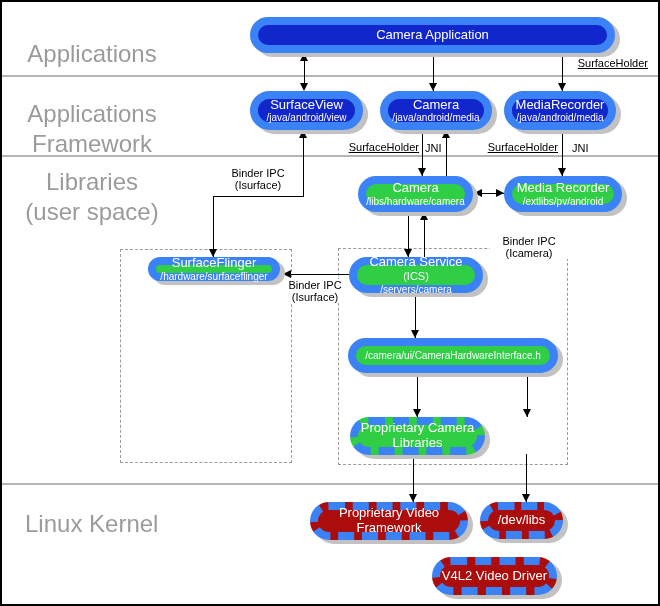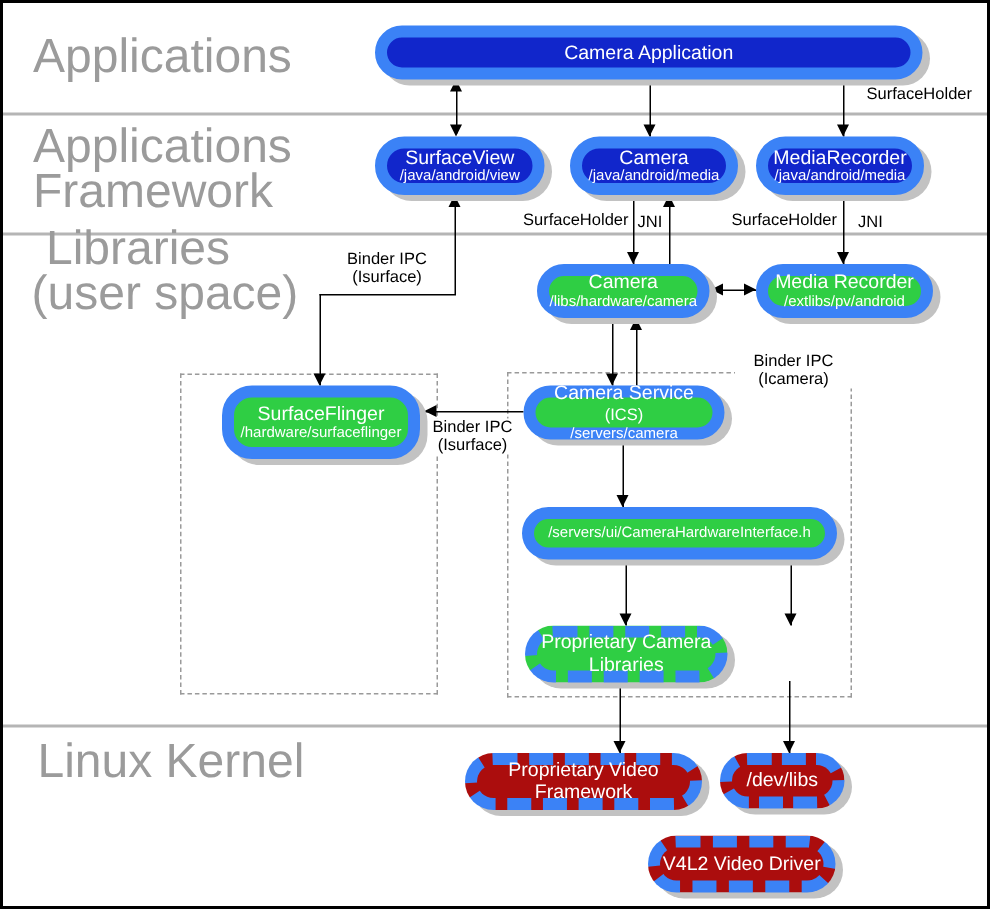--- a/index.html
+++ b/index.html
@@ -3,22 +3,22 @@
 <meta charset="utf-8">
 <style>
   html,body { margin:0; padding:0; background:#fff; }
   .canvas {
     position:relative; width:660px; height:606px; box-sizing:border-box;
     border:2px solid #000; background:#fff; overflow:hidden;
     font-family:"Liberation Sans", sans-serif;
   }
   .sep { position:absolute; left:0; width:656px; height:2px; background:#b5b5b5; }
   .layer {
-    position:absolute; color:#9b9b9b; font-size:32px; line-height:30px;
-    text-align:center; white-space:pre;
+    position:absolute; color:#9b9b9b; font-size:24px; line-height:30px;
+    text-align:center; white-space:pre;margin-top:17px;
   }
   .dashbox { position:absolute; border:1px dashed #9a9a9a; box-sizing:border-box; background:transparent; }
   .pill {
     position:absolute; box-sizing:border-box; border:8px solid #3b82f6; border-radius:20px;
     color:#fff; display:flex; flex-direction:column; align-items:center; justify-content:center;
     text-align:center; line-height:1.12; box-shadow:5px 4px 0 0 #c2c2c2;
   }
   .pill.dash { border-style:dashed; }
   .pill .t { font-size:13px; }
   .pill .t .sm { font-size:11px; }
@@ -27,21 +27,21 @@
   .green { background:#2fce44; }
   .red   { background:#ab0d0d; }
   .vl { position:absolute; width:1px; background:#000; }
   .hl { position:absolute; height:1px; background:#000; }
   .a { position:absolute; width:0; height:0; }
   .a.up    { border-left:4px solid transparent; border-right:4px solid transparent; border-bottom:8px solid #000; }
   .a.down  { border-left:4px solid transparent; border-right:4px solid transparent; border-top:8px solid #000; }
   .a.left  { border-top:4px solid transparent; border-bottom:4px solid transparent; border-right:8px solid #000; }
   .a.right { border-top:4px solid transparent; border-bottom:4px solid transparent; border-left:8px solid #000; }
   .lbl { position:absolute; font-size:11px; color:#000; line-height:12px; white-space:nowrap; }
-  .lbl.r { text-align:right; }
+  .lbl.r { text-align:right;text-decoration:underline; }
   .lbl.c { text-align:center; }
   .lbl.bg { background:#fff; padding:0 1px; }
 </style>
 </head>
 <body>
 
 <div class="canvas">
 
   <div class="sep" style="top:73px"></div>
   <div class="sep" style="top:153px"></div>
@@ -130,30 +130,30 @@
   </div>
 
   <div class="pill green" style="left:356px;top:174px;width:115px;height:36px">
     <div class="t">Camera</div>
     <div class="s">/libs/hardware/camera</div>
   </div>
   <div class="pill green" style="left:502px;top:174px;width:118px;height:36px">
     <div class="t">Media Recorder</div>
     <div class="s">/extlibs/pv/android</div>
   </div>
-  <div class="pill green" style="left:146px;top:255px;width:132px;height:49px">
+  <div class="pill green" style="left:146px;top:255px;width:132px;height:24px">
     <div class="t">SurfaceFlinger</div>
     <div class="s">/hardware/surfaceflinger</div>
   </div>
   <div class="pill green" style="left:347px;top:255px;width:134px;height:36px">
     <div class="t"><span>Camera Service</span> <span class="sm">(ICS)</span></div>
     <div class="s">/servers/camera</div>
   </div>
   <div class="pill green" style="left:346px;top:336px;width:210px;height:35px">
-    <div class="s">/servers/ui/CameraHardwareInterface.h</div>
+    <div class="s">/camera/ui/CameraHardwareInterface.h</div>
   </div>
   <div class="pill green dash" style="left:348px;top:415px;width:135px;height:38px">
     <div class="t">Proprietary Camera Libraries</div>
   </div>
 
   <div class="pill red dash" style="left:308px;top:500px;width:158px;height:38px">
     <div class="t">Proprietary Video Framework</div>
   </div>
   <div class="pill red dash" style="left:478px;top:500px;width:83px;height:37px">
     <div class="t">/dev/libs</div>

